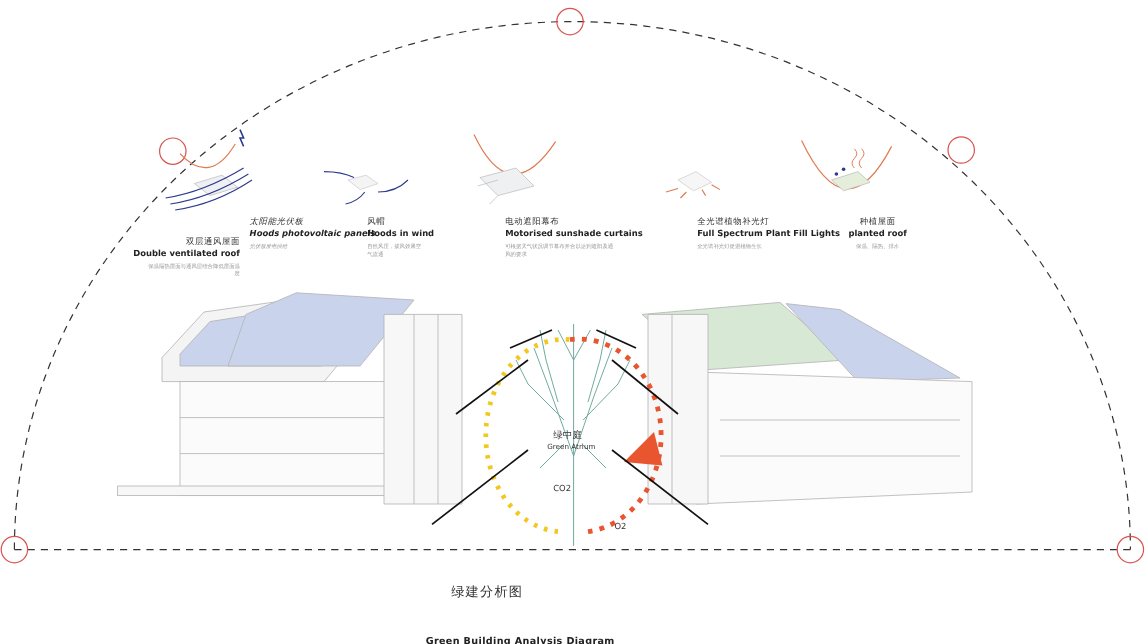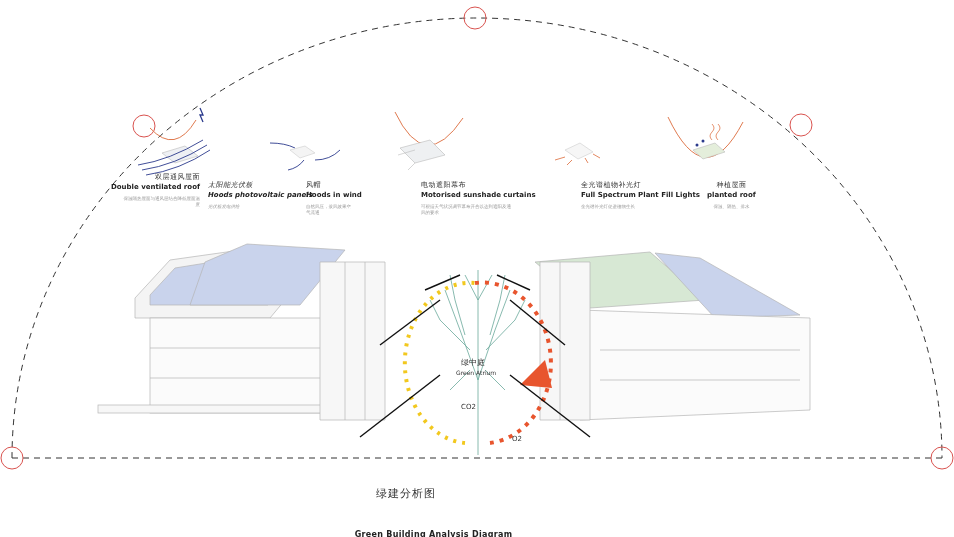--- a/index.html
+++ b/index.html
@@ -124,21 +124,21 @@
     <g stroke="#111" stroke-width="1.4">
       <line x1="360" y1="437" x2="440" y2="375"></line>
       <line x1="590" y1="437" x2="510" y2="375"></line>
       <line x1="380" y1="345" x2="440" y2="300"></line>
       <line x1="565" y1="345" x2="510" y2="300"></line>
       <line x1="425" y1="290" x2="460" y2="275"></line>
       <line x1="530" y1="290" x2="497" y2="275"></line>
     </g>
   </svg>
 
-  <div class="feature right-align" style="left:100px; top:173px; width:100px;">
+  <div class="feature right-align" style="left:100px; top:197px; width:100px;">
     <div class="zh">双层通风屋面</div>
     <div class="en">Double ventilated roof</div>
     <div class="desc" style="margin-left:auto;">保温隔热屋面与通风层结合降低屋面温度</div>
   </div>
   <div class="feature" style="left:208px; top:181px;font-style:italic;">
     <div class="zh">太阳能光伏板</div>
     <div class="en">Hoods photovoltaic panels</div>
     <div class="desc">光伏板发电供给</div>
   </div>
   <div class="feature" style="left:306px; top:181px;">

